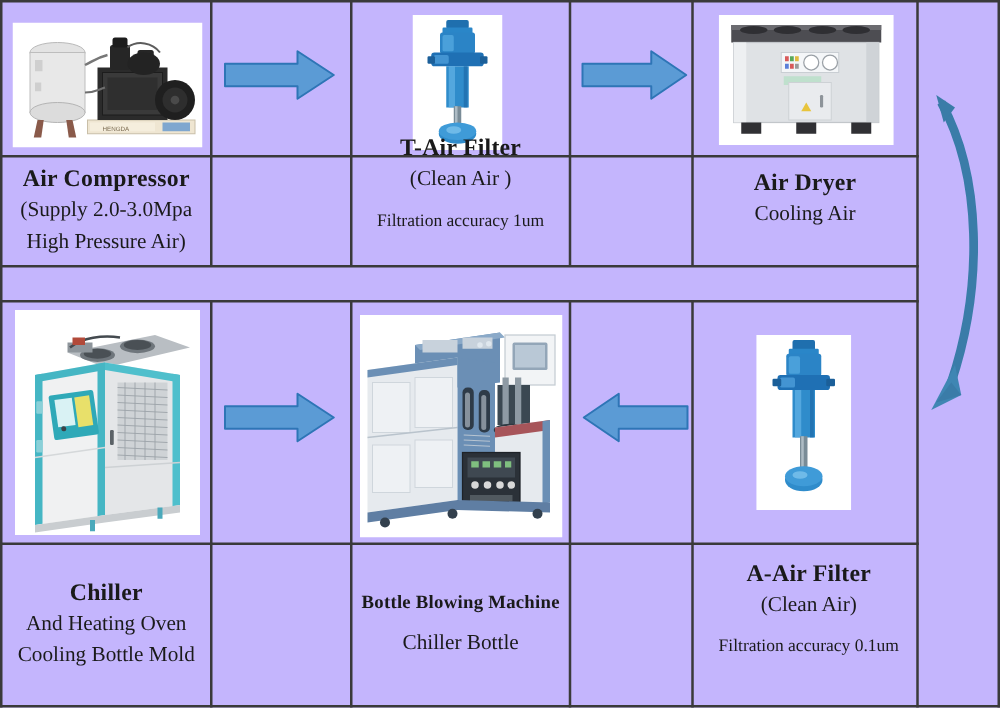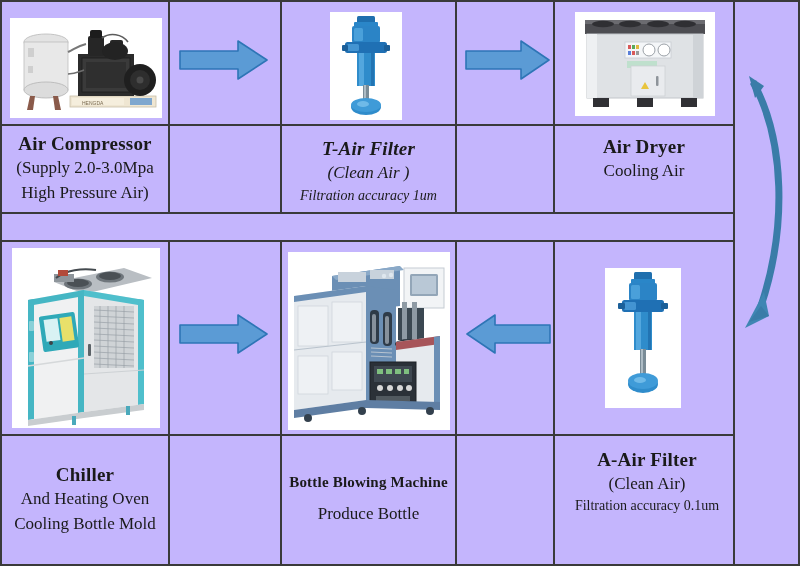--- a/index.html
+++ b/index.html
@@ -61,20 +61,21 @@
   .lbl-title.sm {
     font-size: 15px;
   }
   .lbl-sub {
     font-size: 17px;
     line-height: 1.45;
     white-space: nowrap;
   }
   .lbl-sub.tiny {
     font-size: 14px;
+    margin-top: 12px;
   }
 
   
   .arrow {
     position: absolute;
   }
   .arrow svg { display: block; }
 
   
   .art {
@@ -222,21 +223,21 @@
   </div>
 
   <div class="cell label-cell" style="left:2px; top:126px; width:166px; height:86px;">
     <div class="lbl-title">Air Compressor</div>
     <div class="lbl-sub">(Supply 2.0-3.0Mpa</div>
     <div class="lbl-sub">High Pressure Air)</div>
   </div>
 
   <div class="cell" style="left:170px; top:126px; width:110px; height:86px;"></div>
 
-  <div class="cell label-cell" style="left:282px; top:134px; width:173px; height:75px;font-style:italic;">
+  <div class="cell label-cell" style="left:282px; top:110px; width:173px; height:75px;">
     <div class="lbl-title">T-Air Filter</div>
     <div class="lbl-sub">(Clean Air )</div>
     <div class="lbl-sub tiny">Filtration accuracy 1um</div>
   </div>
 
   <div class="cell" style="left:457px; top:126px; width:96px; height:86px;"></div>
 
   <div class="cell label-cell" style="left:555px; top:126px; width:178px; height:67px;">
     <div class="lbl-title">Air Dryer</div>
     <div class="lbl-sub">Cooling Air</div>
@@ -419,21 +420,21 @@
   <div class="cell label-cell" style="left:2px; top:436px; width:166px; height:128px;">
     <div class="lbl-title">Chiller</div>
     <div class="lbl-sub">And Heating Oven</div>
     <div class="lbl-sub">Cooling Bottle Mold</div>
   </div>
 
   <div class="cell" style="left:170px; top:436px; width:110px; height:128px;"></div>
 
   <div class="cell label-cell" style="left:282px; top:436px; width:173px; height:128px;">
     <div class="lbl-title sm">Bottle Blowing Machine</div>
-    <div class="lbl-sub" style="margin-top:10px;">Produce Bottle</div>
+    <div class="lbl-sub" style="margin-top:10px;">Chiller Bottle</div>
   </div>
 
   <div class="cell" style="left:457px; top:436px; width:96px; height:128px;"></div>
 
   <div class="cell label-cell" style="left:555px; top:436px; width:184px; height:128px; justify-content:flex-start; padding-top:12px;">
     <div class="lbl-title">A-Air Filter</div>
     <div class="lbl-sub">(Clean Air)</div>
     <div class="lbl-sub tiny">Filtration accuracy 0.1um</div>
   </div>
 

